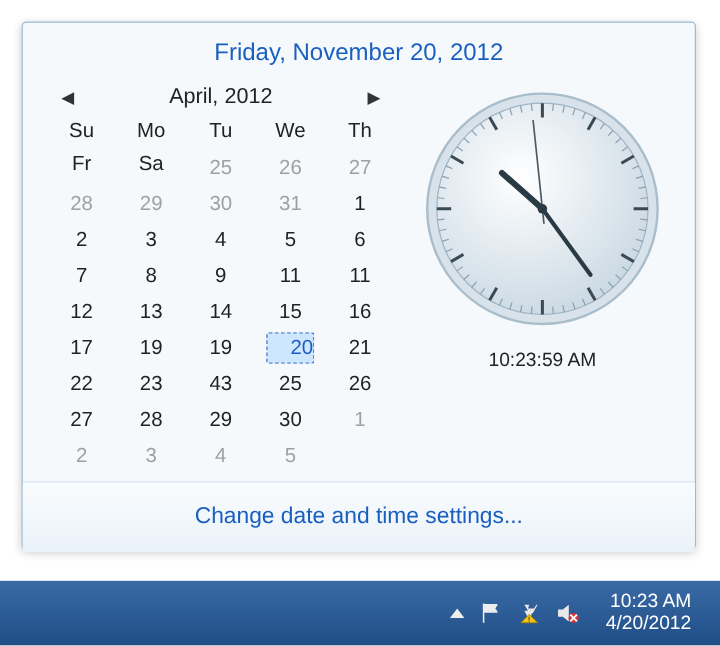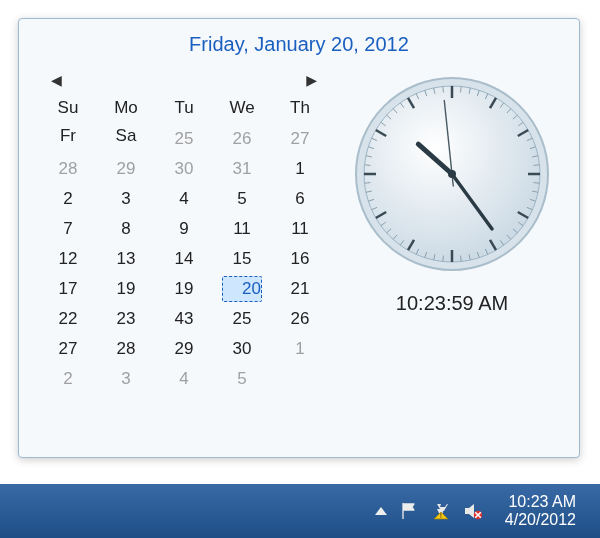--- a/index.html
+++ b/index.html
@@ -94,21 +94,21 @@
     padding-top: 8px;
   }
   .clock-face {
     width: 200px;
     height: 200px;
     position: relative;
   }
   .clock-face svg { width: 100%; height: 100%; }
   .digital-time {
     margin-top: 18px;
-    font-size: 20px;
+    font-size: 16px;
     color: #222;
   }
   .popup-footer {
     border-top: 1px solid #d5e3ee;
     text-align: center;
     padding: 18px 0;
     background: linear-gradient(#f9fcfe, #eaf2f9);
   }
   .popup-footer a {
     color: #1a5fbf;
@@ -155,26 +155,27 @@
     line-height: 1.15;
     margin-left: 10px;
     cursor: pointer;
     font-size: 16px;
   }
 </style>
 </head>
 <body>
 
 <div class="popup">
-  <div class="popup-header">Friday, January 20, 2012</div>
+  <div class="popup-header">Friday, November 20, 2012</div>
 
   <div class="popup-body">
     <div class="calendar">
       <div class="cal-nav">
         <span class="arrow">◀</span>
+        <span>April, 2012</span>
         <span class="arrow">▶</span>
       </div>
       <div class="cal-grid" id="cal-grid">
           <div class="dow">Su</div>
           <div class="dow">Mo</div>
           <div class="dow">Tu</div>
           <div class="dow">We</div>
           <div class="dow">Th</div>
           <div class="dow">Fr</div>
           <div class="dow">Sa</div>
@@ -301,20 +302,23 @@
             <line id="hand-minute" x1="100" y1="100" x2="100" y2="32" stroke="#2b3b46" stroke-width="3.5" stroke-linecap="round" transform="rotate(143.9 100 100)"></line>
             <line id="hand-second" x1="100" y1="112" x2="100" y2="26" stroke="#4a5a64" stroke-width="1.4" stroke-linecap="round" transform="rotate(354 100 100)"></line>
           </g>
           <circle cx="100" cy="100" r="4" fill="#2b3b46"></circle>
         </svg>
       </div>
       <div class="digital-time">10:23:59 AM</div>
     </div>
   </div>
 
+  <div class="popup-footer">
+    <a>Change date and time settings...</a>
+  </div>
 </div>
 
 <div class="taskbar">
   <div class="tray">
     <div class="chev"></div>
 
     <div class="icon flag">
       <svg viewBox="0 0 20 20">
           <path d="M4 2v16M4 3h11l-2 3 2 3H4" fill="#ededed" stroke="#ededed" stroke-width="1.3" stroke-linejoin="round"></path>
         </svg>

